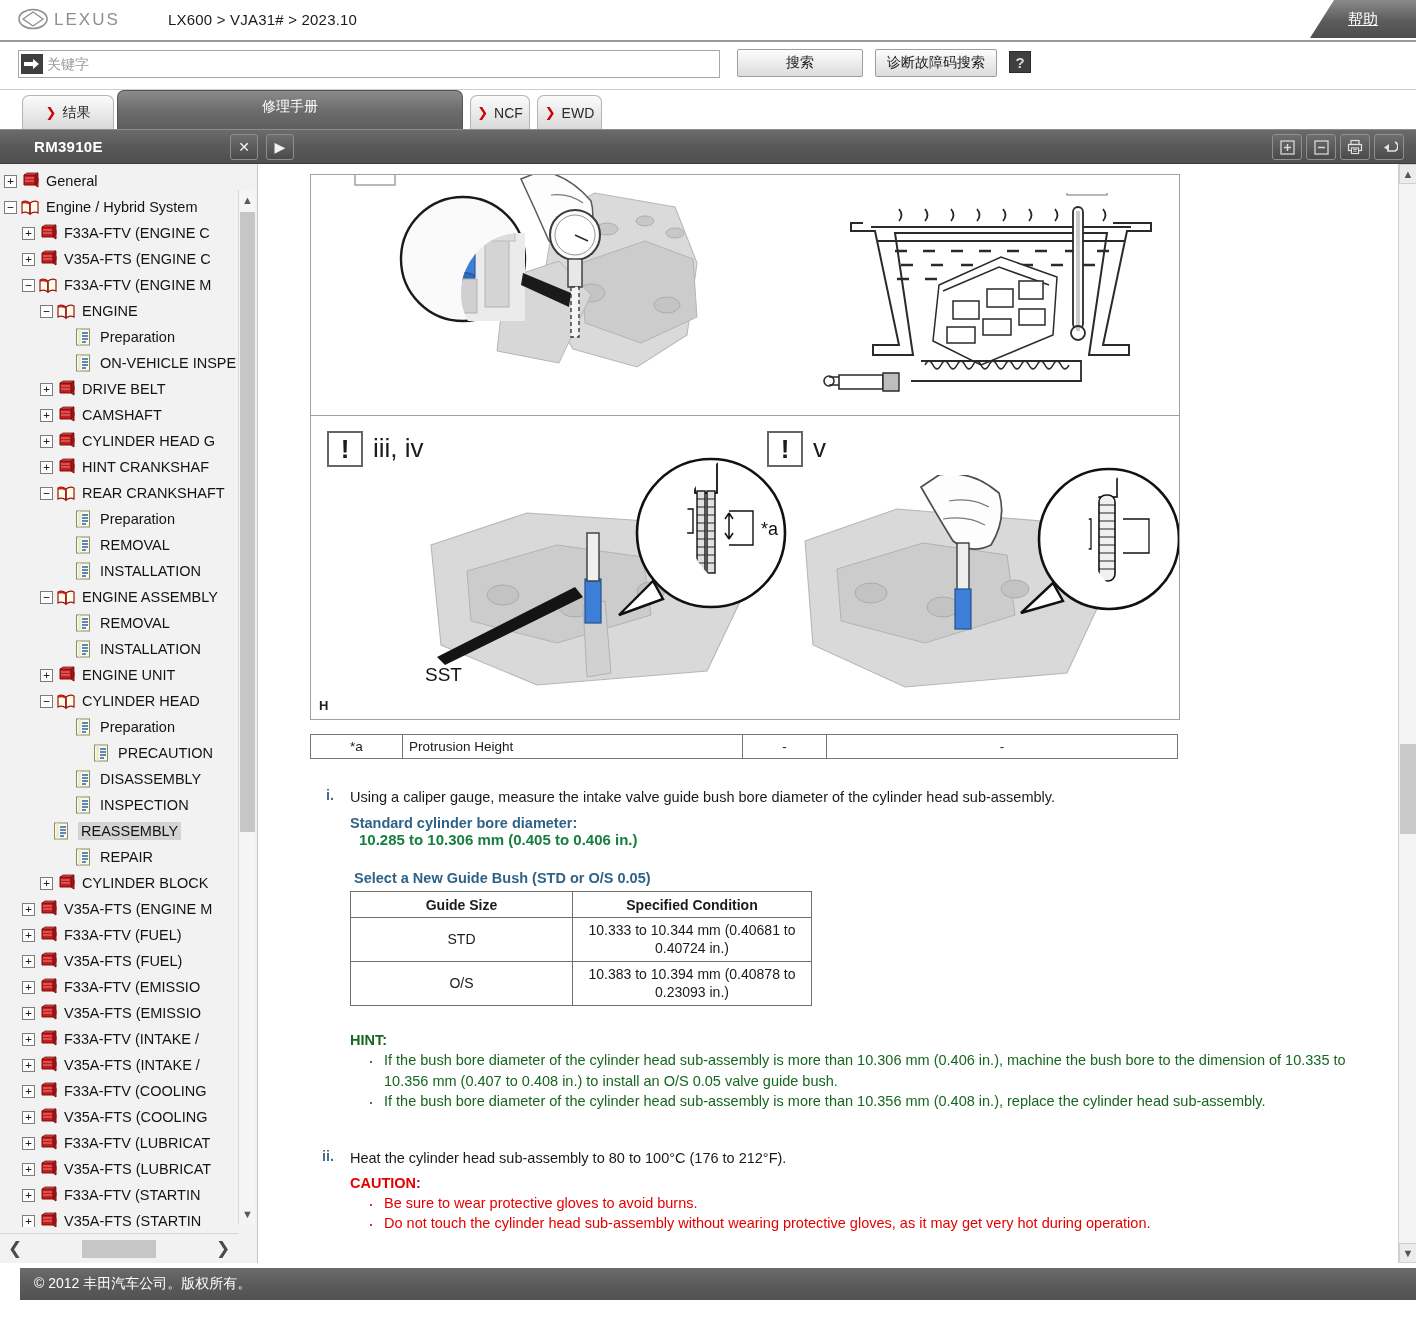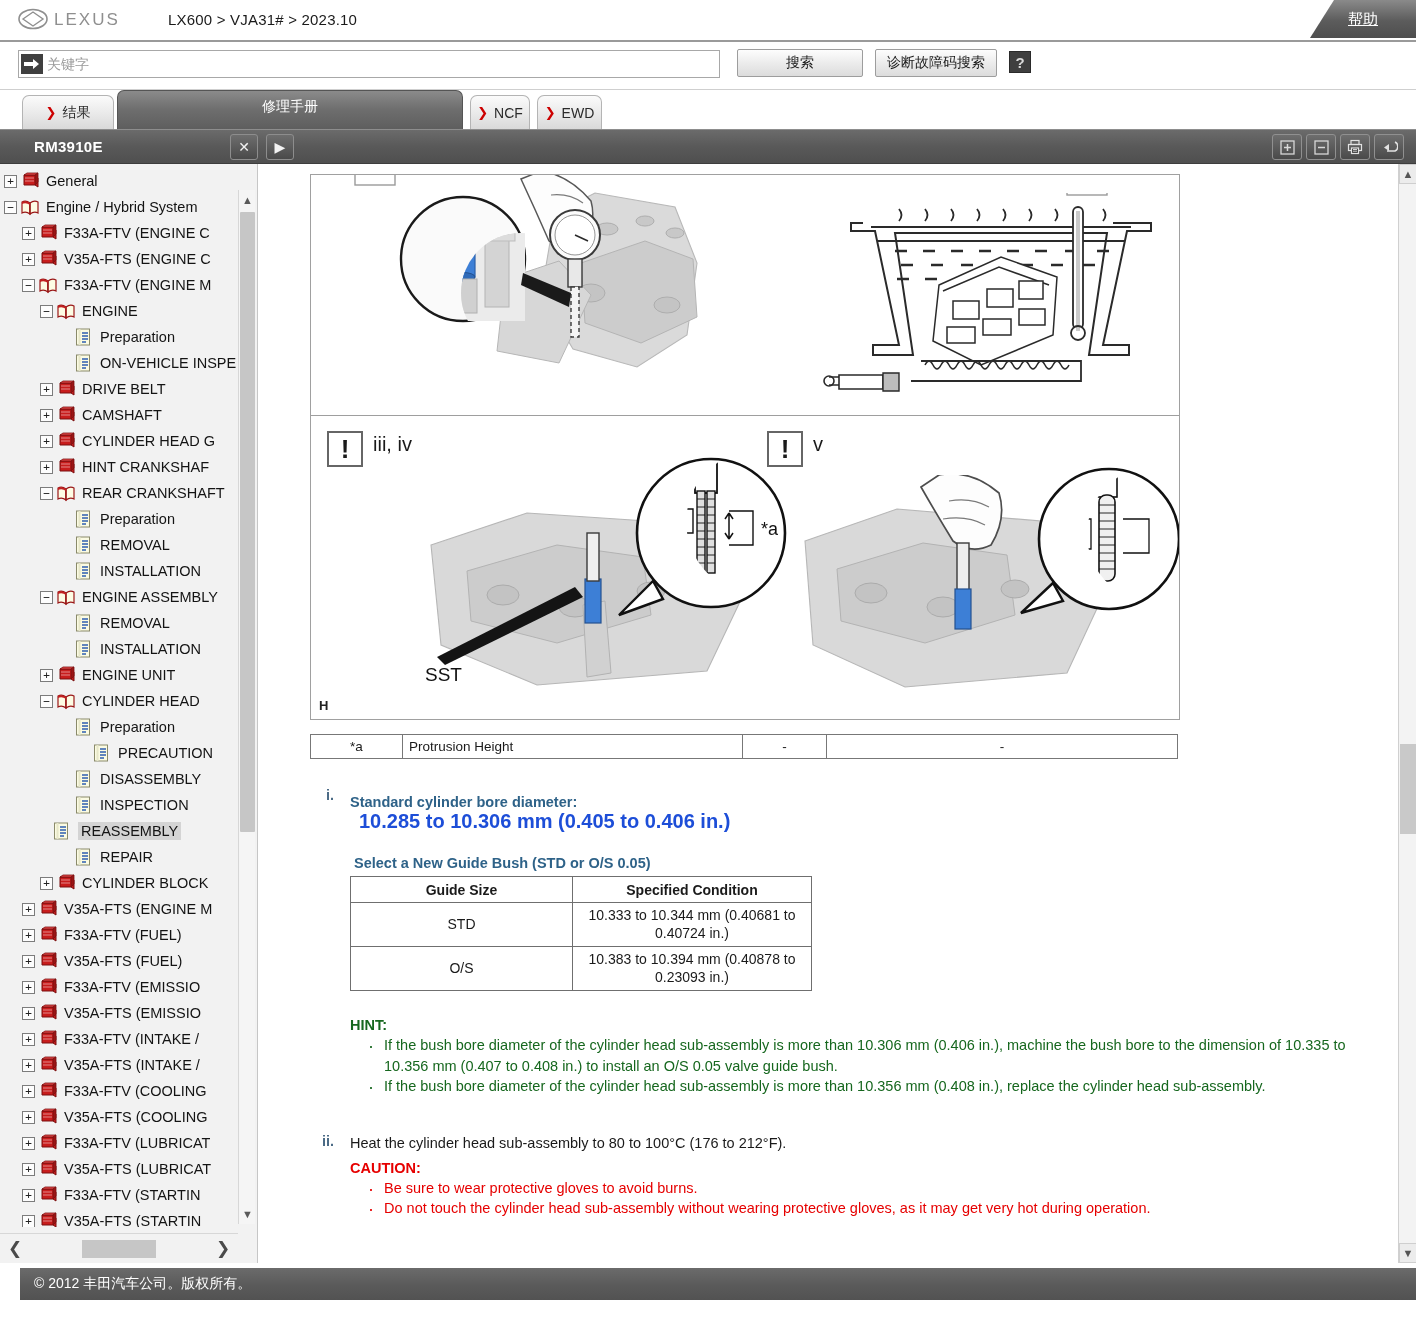--- a/index.html
+++ b/index.html
@@ -274,21 +274,21 @@
   }
   .illu-box .divider { position: absolute; left: 0; right: 0; height: 1px; background: #9e9e9e; }
   .illu-label-box {
     position: absolute;
     width: 36px; height: 36px;
     border: 2px solid #666;
     display:flex; align-items:center; justify-content:center;
     font-size: 26px; font-weight: 600; color: #1a1a1a;
     background: #fff;
   }
-  .illu-rn { position: absolute; font-size: 20px; color: #1a1a1a; }
+  .illu-rn { position: absolute; font-size: 26px; color: #1a1a1a; }
   .illu-H { position: absolute; left: 8px; bottom: 6px; font-size: 13px; font-weight: bold; color: #222; }
 
   
   table.proto {
     border-collapse: collapse;
     width: 868px;
     margin-top: 14px;
     font-size: 13.5px;
     color: #1a1a1a;
   }
@@ -305,21 +305,21 @@
   
   .steps { margin-top: 28px; }
   .step { display: flex; margin-bottom: 4px; }
   .step-num {
     width: 40px; flex: 0 0 auto; text-align: right; padding-right: 16px;
     font-size: 14.5px; font-weight: bold; color: #4b6b86;
   }
   .step-body { flex: 1; }
   .step-text { font-size: 14.5px; color: #1a1a1a; line-height: 1.45; }
   .spec-title { color: #2e6288; font-weight: bold; font-size: 14.5px; margin-top: 7px; }
-  .spec-val   { color: #1d4ed8; font-weight: bold; font-size: 20px; padding-left: 9px; }
+  .spec-val   { color: #15803d; font-weight: bold; font-size: 15px; padding-left: 9px; }
   .tbl-caption { color: #2e6288; font-weight: bold; font-size: 14.5px; margin-top: 22px; padding-left: 4px; }
 
   table.bush {
     border-collapse: collapse;
     margin-top: 5px;
     width: 462px;
     font-size: 14px; color: #1a1a1a;
   }
   table.bush th, table.bush td {
     border: 1px solid #6f6f6f;
@@ -1128,20 +1128,21 @@
             <td class="c4">-</td>
           </tr>
         </tbody>
           </table>
 
         <div class="steps">
 
           <div class="step">
             <div class="step-num">i.</div>
             <div class="step-body">
+              <div class="step-text">Using a caliper gauge, measure the intake valve guide bush bore diameter of the cylinder head sub-assembly.</div>
               <div class="spec-title">Standard cylinder bore diameter:</div>
               <div class="spec-val">10.285 to 10.306 mm (0.405 to 0.406 in.)</div>
 
               <div class="tbl-caption">Select a New Guide Bush (STD or O/S 0.05)</div>
               <table class="bush">
                 <tbody>
                     <tr>
                   <th class="bush-c1">Guide Size</th>
                   <th>Specified Condition</th>
                 </tr>

